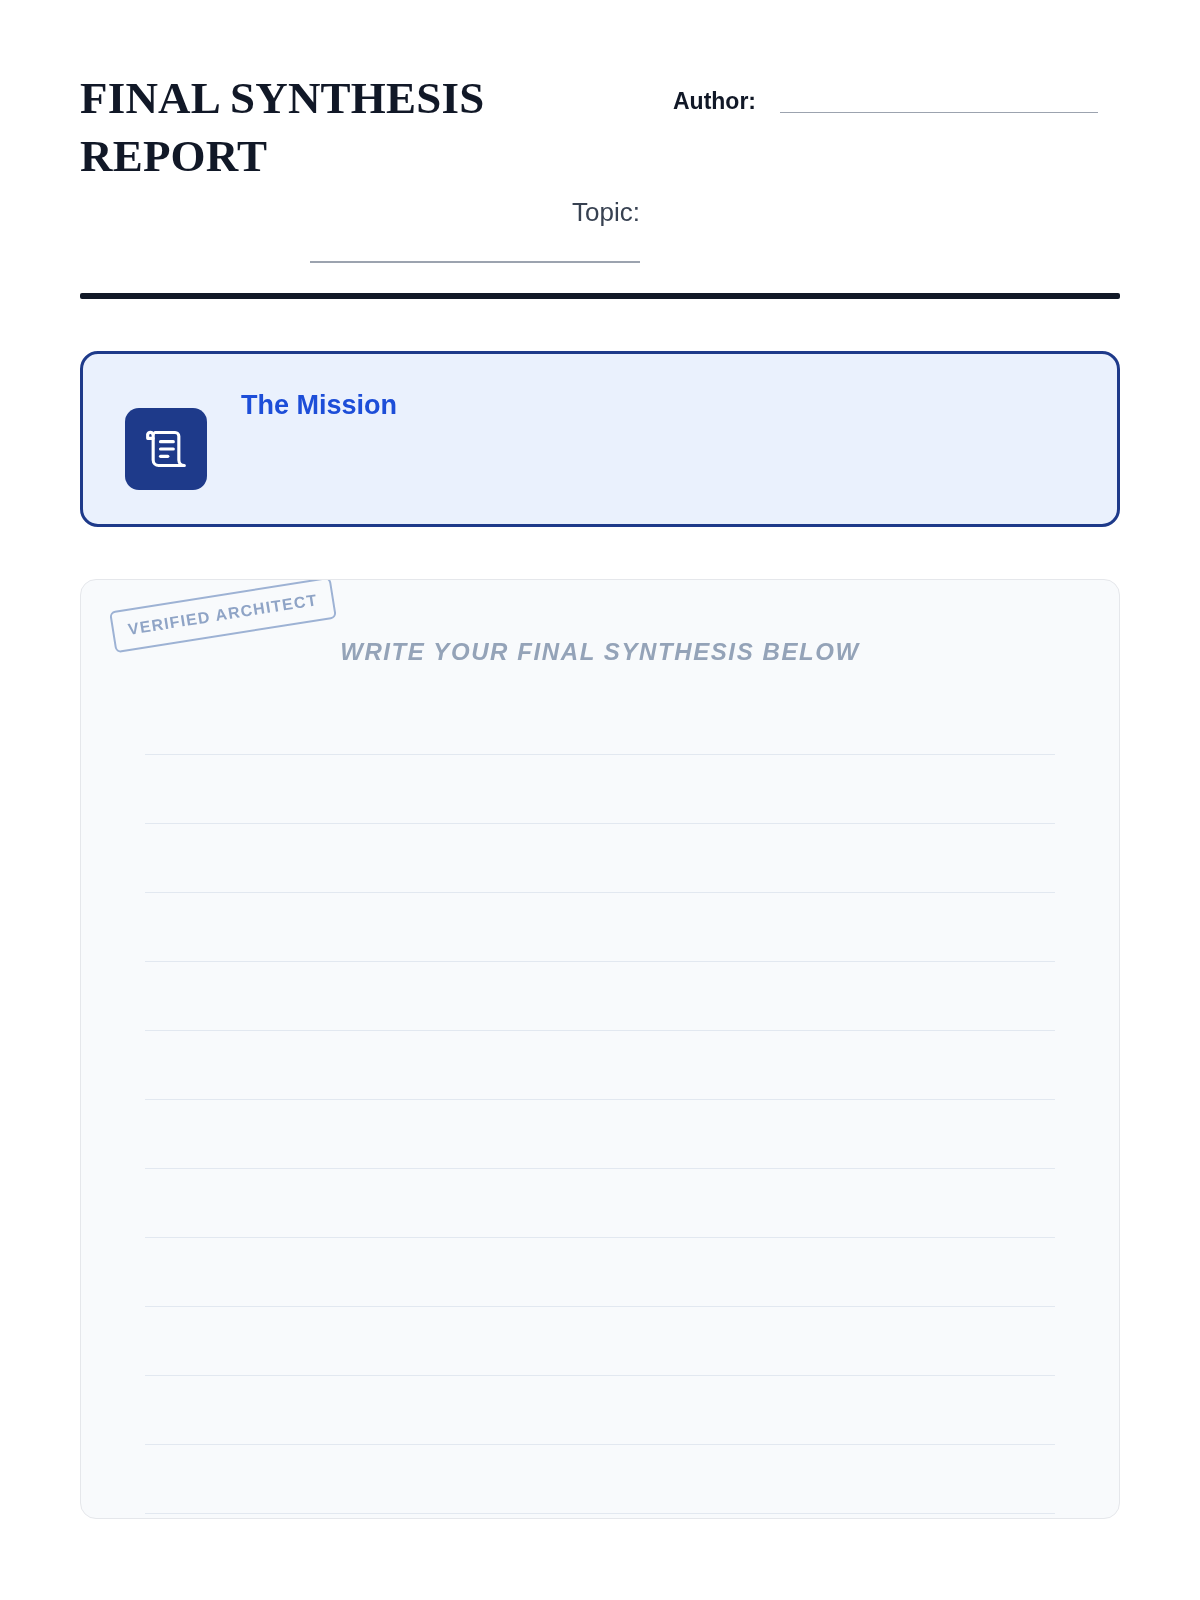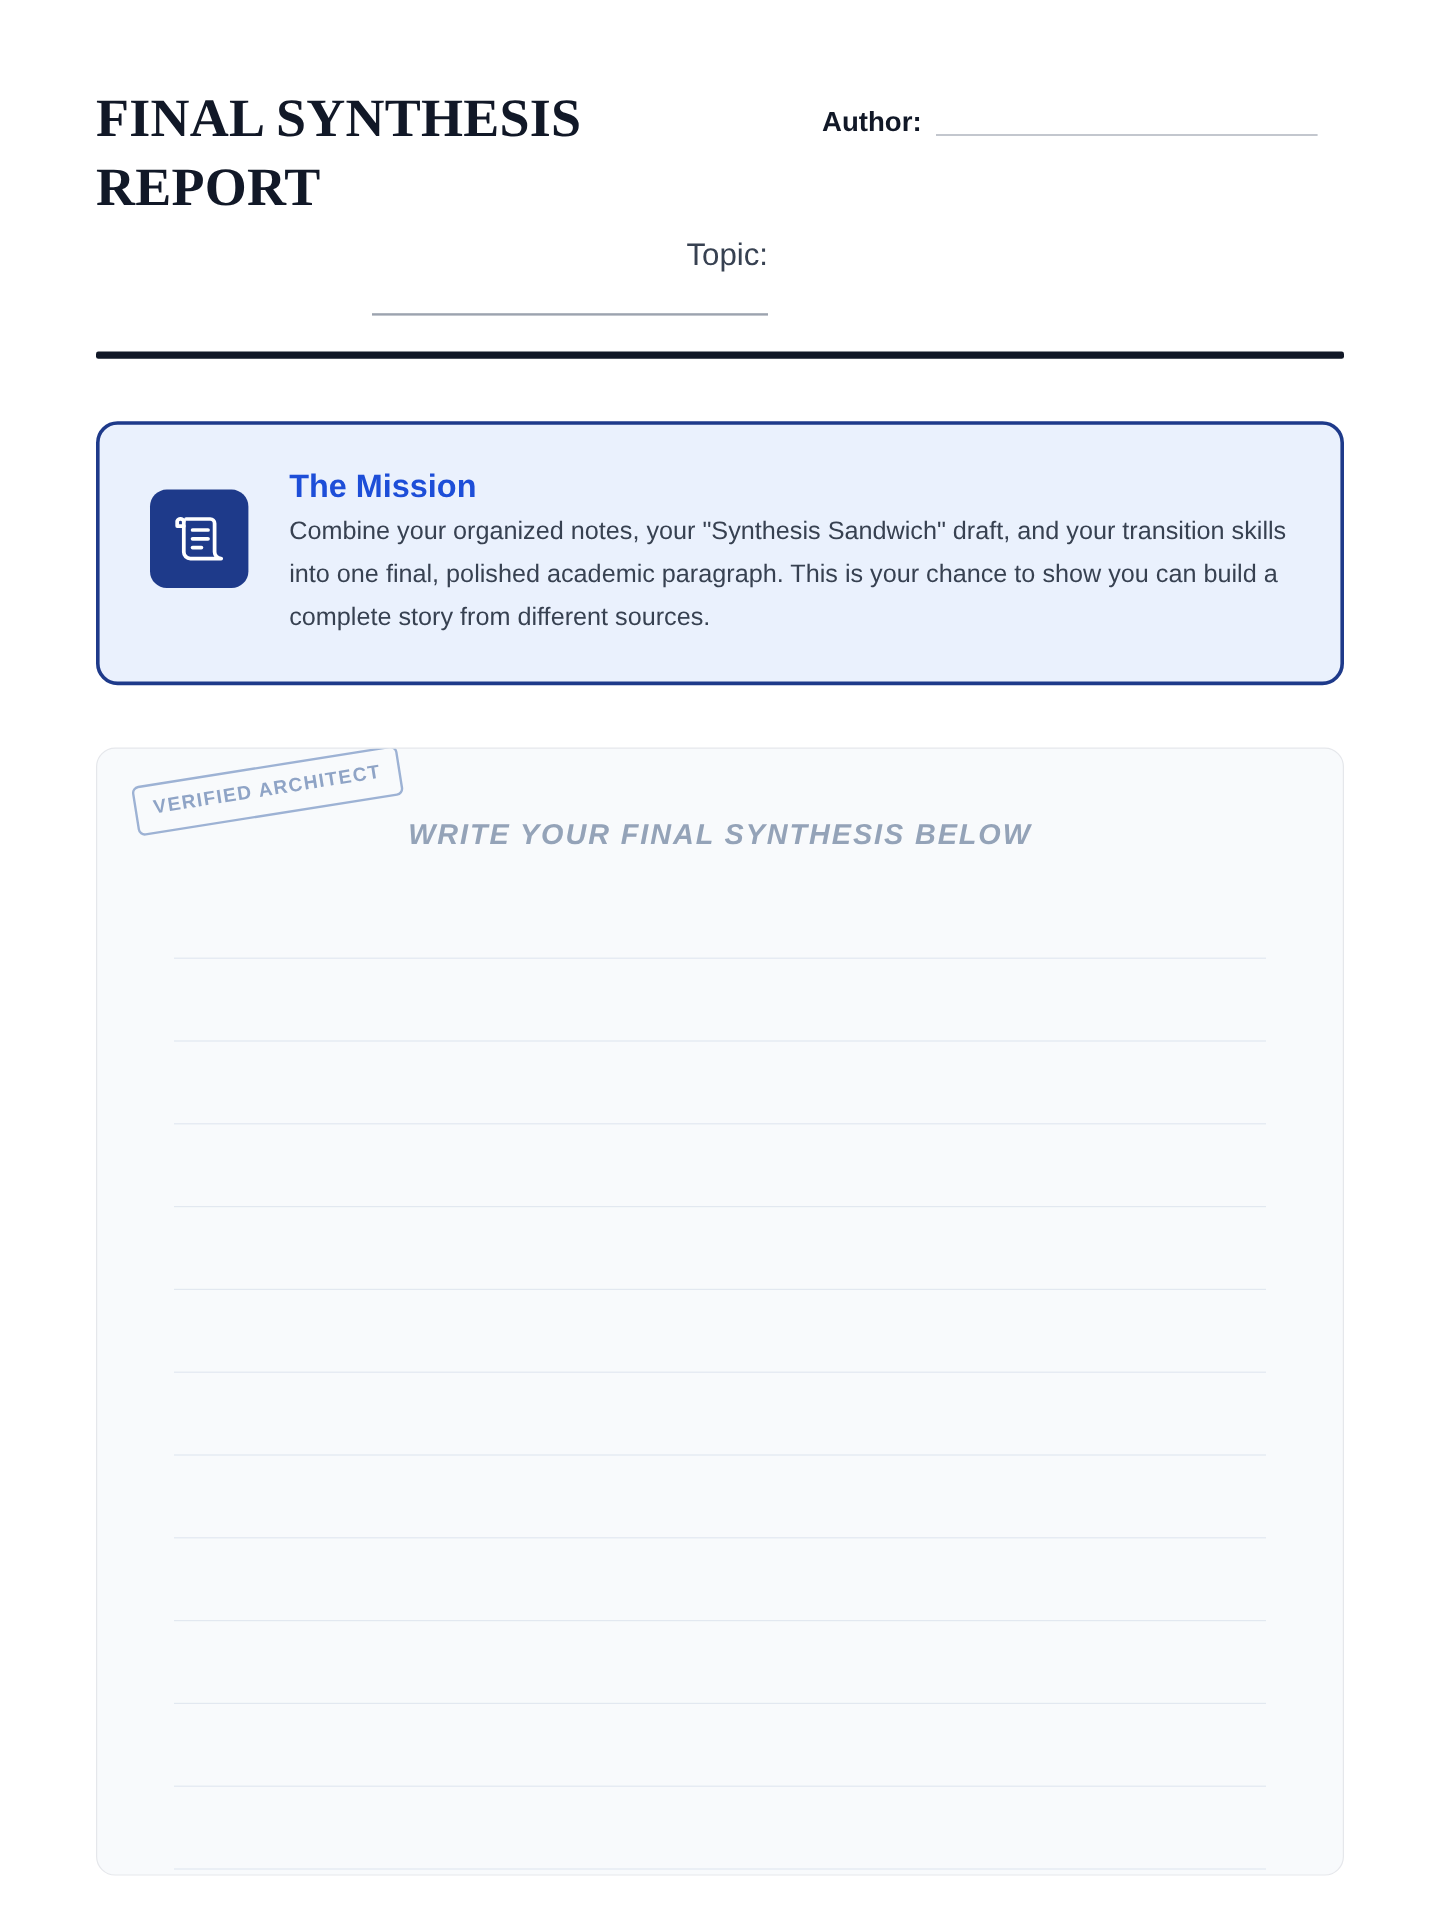--- a/index.html
+++ b/index.html
@@ -54,21 +54,21 @@
     line-height: 1;
   }
   .topic-line {
     width: 330px;
     border-bottom: 2px solid #9ca3af;
     height: 22px;
   }
   .author-row {
     display: flex;
     align-items: flex-end;
-    gap: 12px;
+    gap: 24px;
     margin-top: 20px;
     padding-right: 22px;
   }
   .author-label {
     font-size: 23px;
     font-weight: bold;
     color: #111827;
     line-height: 1;
   }
   .author-line {
@@ -193,21 +193,20 @@
       <svg width="44" height="44" viewBox="0 0 24 24" fill="none" stroke="#ffffff" stroke-width="1.7" stroke-linecap="round" stroke-linejoin="round">
         <path d="M6 3h11a2 2 0 0 1 2 2v13a3 3 0 0 0 3 3H8a3 3 0 0 1-3-3V4"></path>
         <path d="M5 4a1.6 1.6 0 0 0-3 0v2.2h3"></path>
         <line x1="9" y1="8" x2="16" y2="8"></line>
         <line x1="9" y1="12" x2="16" y2="12"></line>
         <line x1="9" y1="16" x2="13" y2="16"></line>
       </svg>
     </div>
     <div class="mission-body">
       <h2 class="mission-title">The Mission</h2>
-      <p class="mission-text">Combine your organized notes, your "Synthesis Sandwich" draft, and your transition skills into one final, polished academic paragraph. This is your chance to show you can build a complete story from different sources.</p>
     </div>
   </div>
 
   <div class="write-card">
     <div class="stamp">VERIFIED ARCHITECT</div>
     <div class="write-heading">WRITE YOUR FINAL SYNTHESIS BELOW</div>
     <div class="lines" id="lines">
         <div class="line"></div>
         <div class="line"></div>
         <div class="line"></div>

